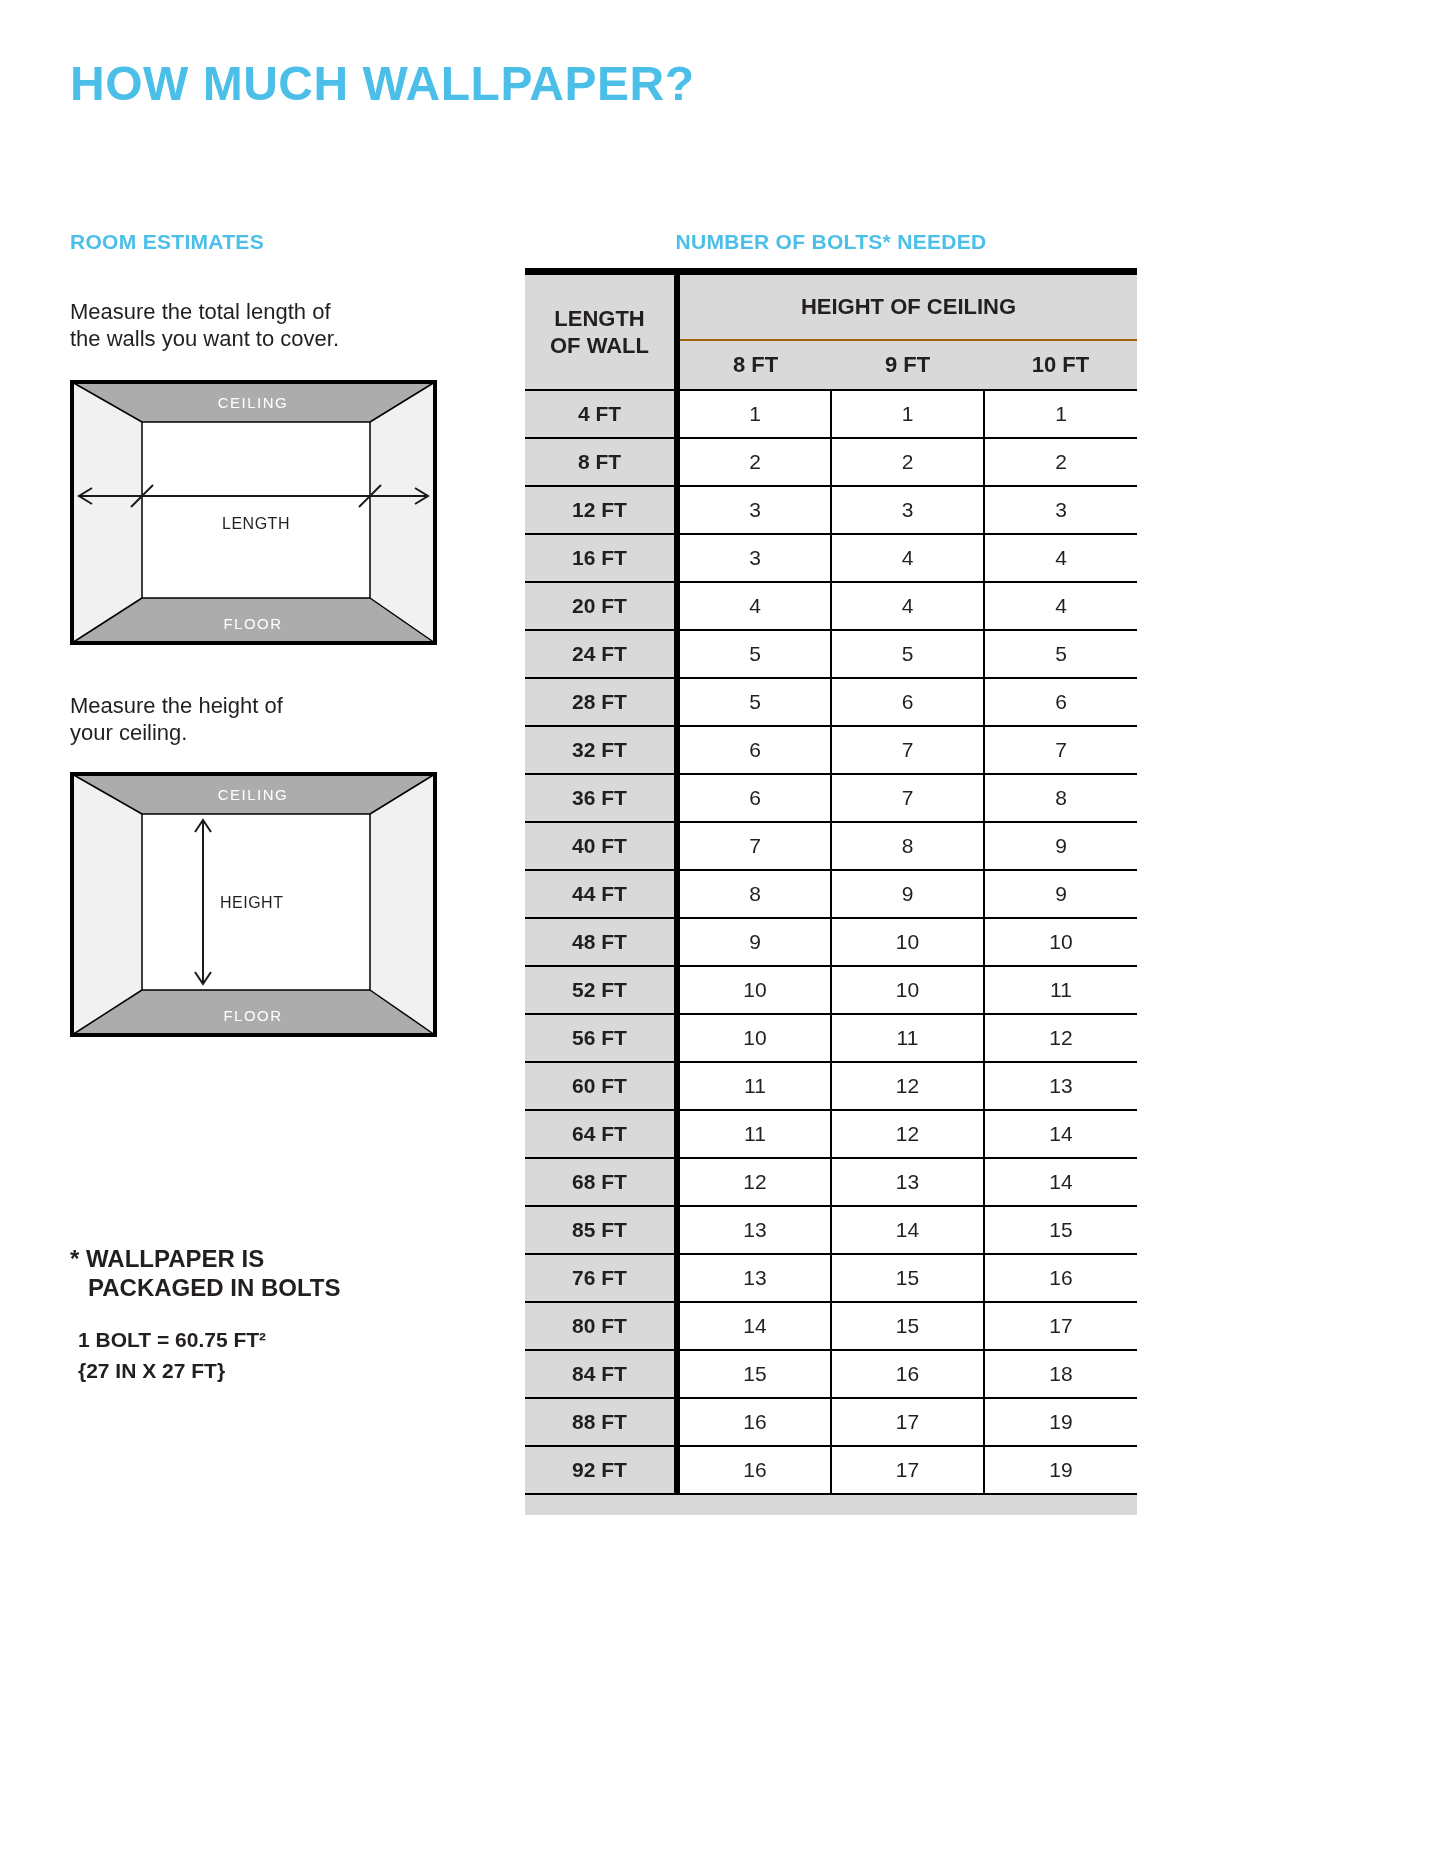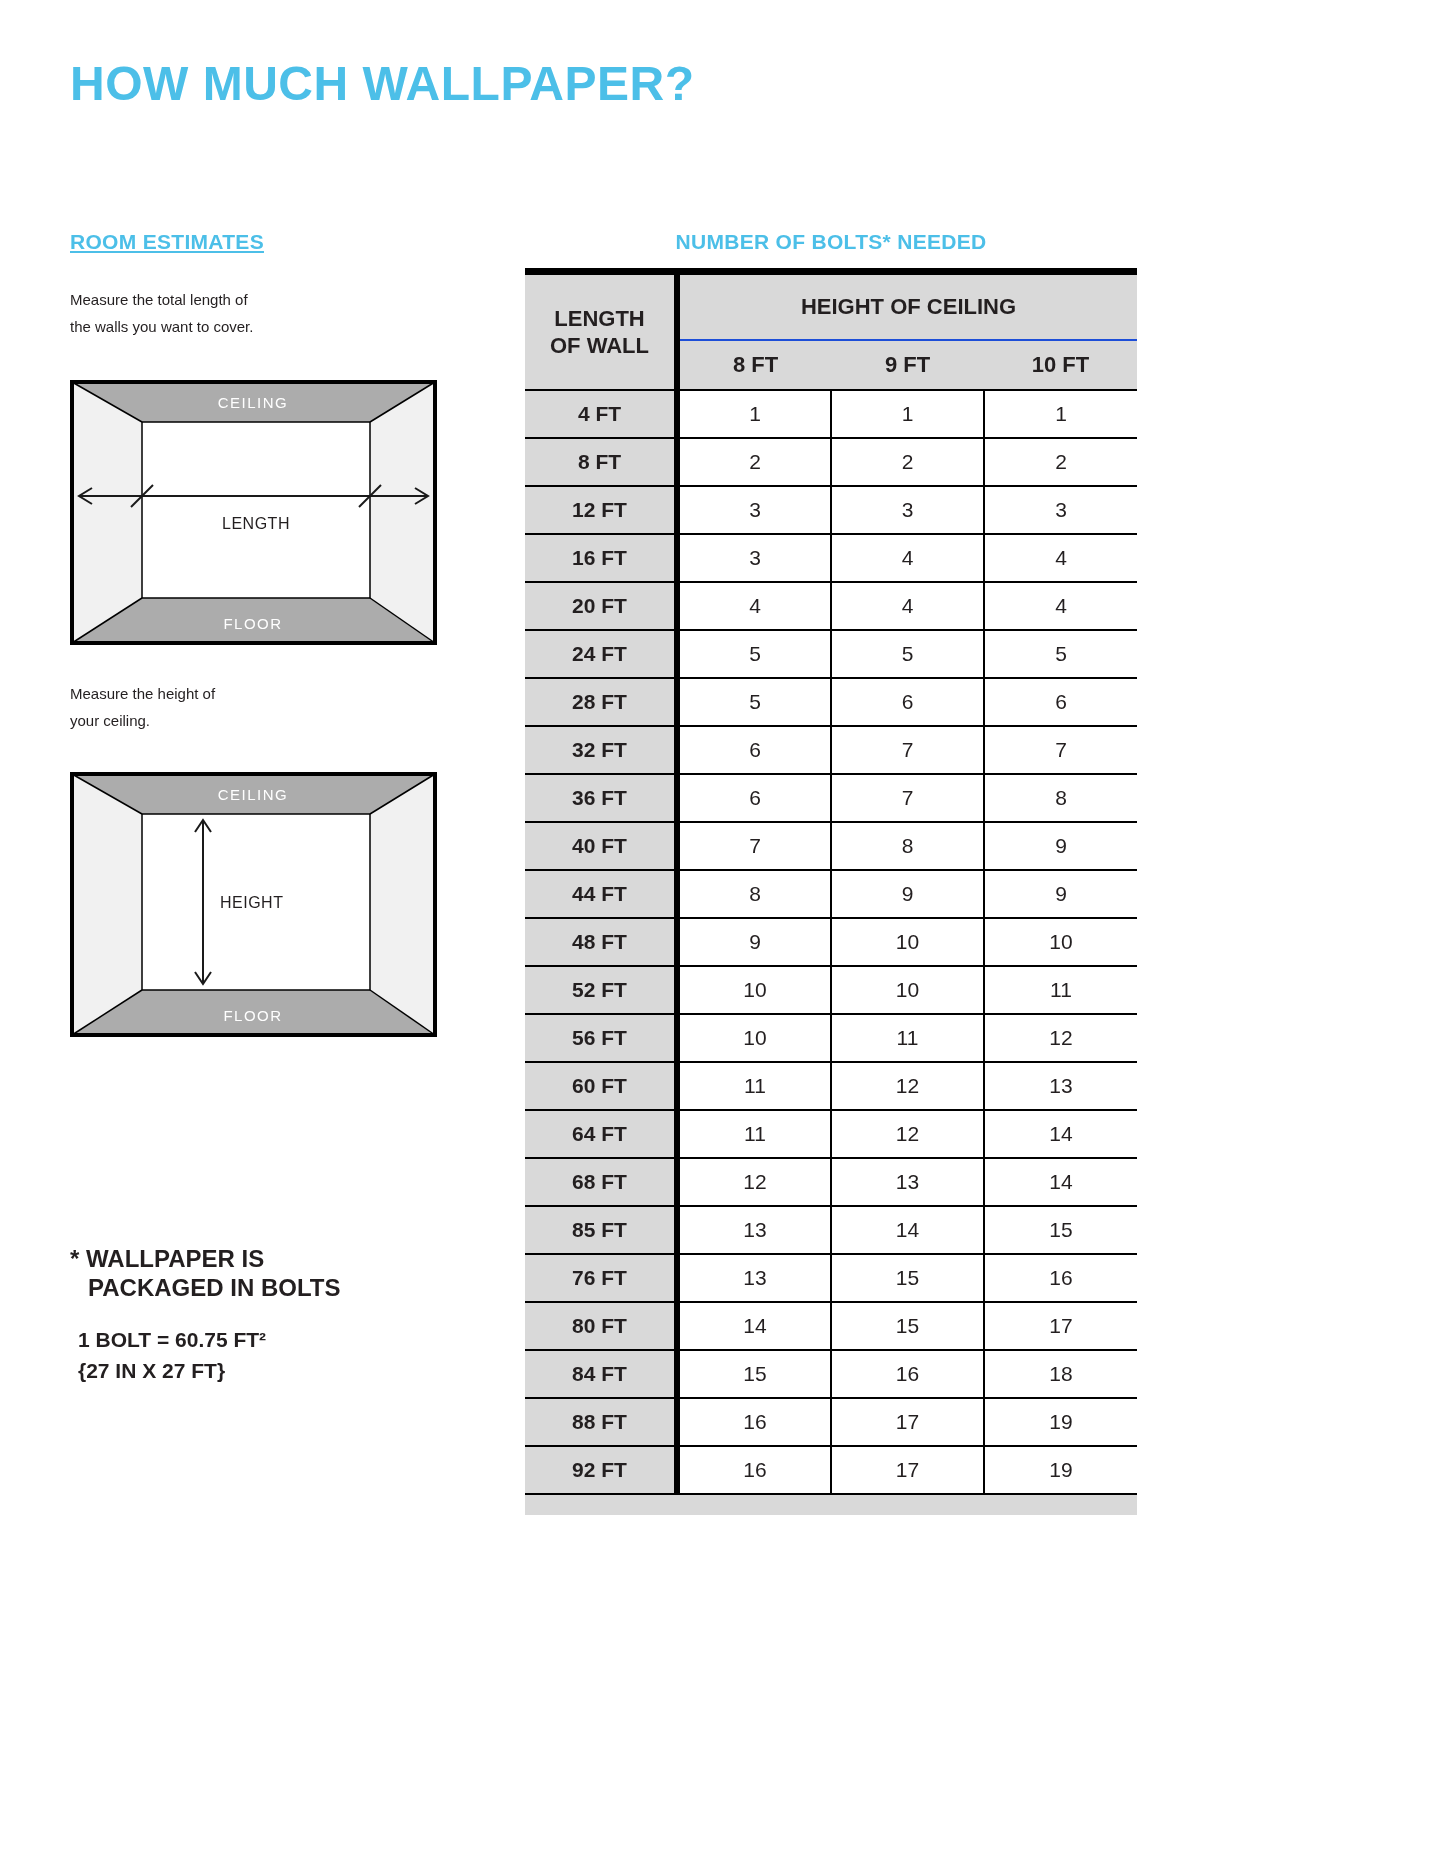--- a/index.html
+++ b/index.html
@@ -7,23 +7,23 @@
     position:relative; width:1445px; height:1870px; background:#ffffff;
     font-family:"Liberation Sans", sans-serif; color:#231F20; overflow:hidden;
   }
   .page-title {
     position:absolute; left:70px; top:56px;
     font-size:48px; font-weight:bold; color:#4CBFE8; letter-spacing:0.5px;
   }
   .section-heading {
     font-size:21px; font-weight:bold; color:#4CBFE8; letter-spacing:0.3px;
   }
-  .room-heading { position:absolute; left:70px; top:230px;text-decoration:underline; }
+  .room-heading { position:absolute; left:70px; top:230px; }
   .table-heading { position:absolute; left:525px; top:230px; width:612px; text-align:center; }
-  .body-text { font-size:15px; line-height:27px; color:#231F20; }
+  .body-text { font-size:22px; line-height:27px; color:#231F20;margin-top:12px; }
   .step1 { position:absolute; left:70px; top:286px; }
   .step2 { position:absolute; left:70px; top:680px; }
   .step3 { position:absolute; left:70px; top:1072px; }
   .diagram { position:absolute; left:70px; width:367px; height:265px; }
   .diagram-length { top:380px; }
   .diagram-height { top:772px; }
   .diagram text { font-family:"Liberation Sans", sans-serif; }
   .footnote { position:absolute; left:70px; top:1244px; font-size:24px; font-weight:bold; line-height:29px; }
   .footnote .line2 { padding-left:18px; }
   .bolt-info { position:absolute; left:78px; top:1324px; font-size:21px; font-weight:bold; line-height:31px; }
@@ -35,21 +35,21 @@
     border-top:7px solid #000;
   }
   .bolt-table th, .bolt-table td {
     padding:0; text-align:center; vertical-align:middle; color:#231F20;
   }
   .len-col {
     background:#D9D9D9; border-right:6px solid #000; font-weight:bold;
   }
   .bolt-table thead th { background:#D9D9D9; font-weight:bold; font-size:22px; }
   .len-header { font-size:22px; line-height:27px; border-bottom:2px solid #000; }
-  .group-header { height:64px; border-bottom:2px solid #1d4ed8; }
+  .group-header { height:64px; border-bottom:2px solid #a16207; }
   .sub-header th { height:48px; border-bottom:2px solid #000; font-size:21px; }
   .bolt-table tbody th, .bolt-table tbody td {
     height:46px; font-size:21px; border-bottom:2px solid #000;
   }
   .bolt-table tbody td { font-weight:normal; background:#ffffff; }
   .bolt-table tbody td + td { border-left:2px solid #000; }
   .table-footer { height:20px; background:#D9D9D9; }
 </style>
 </head>
 <body>

